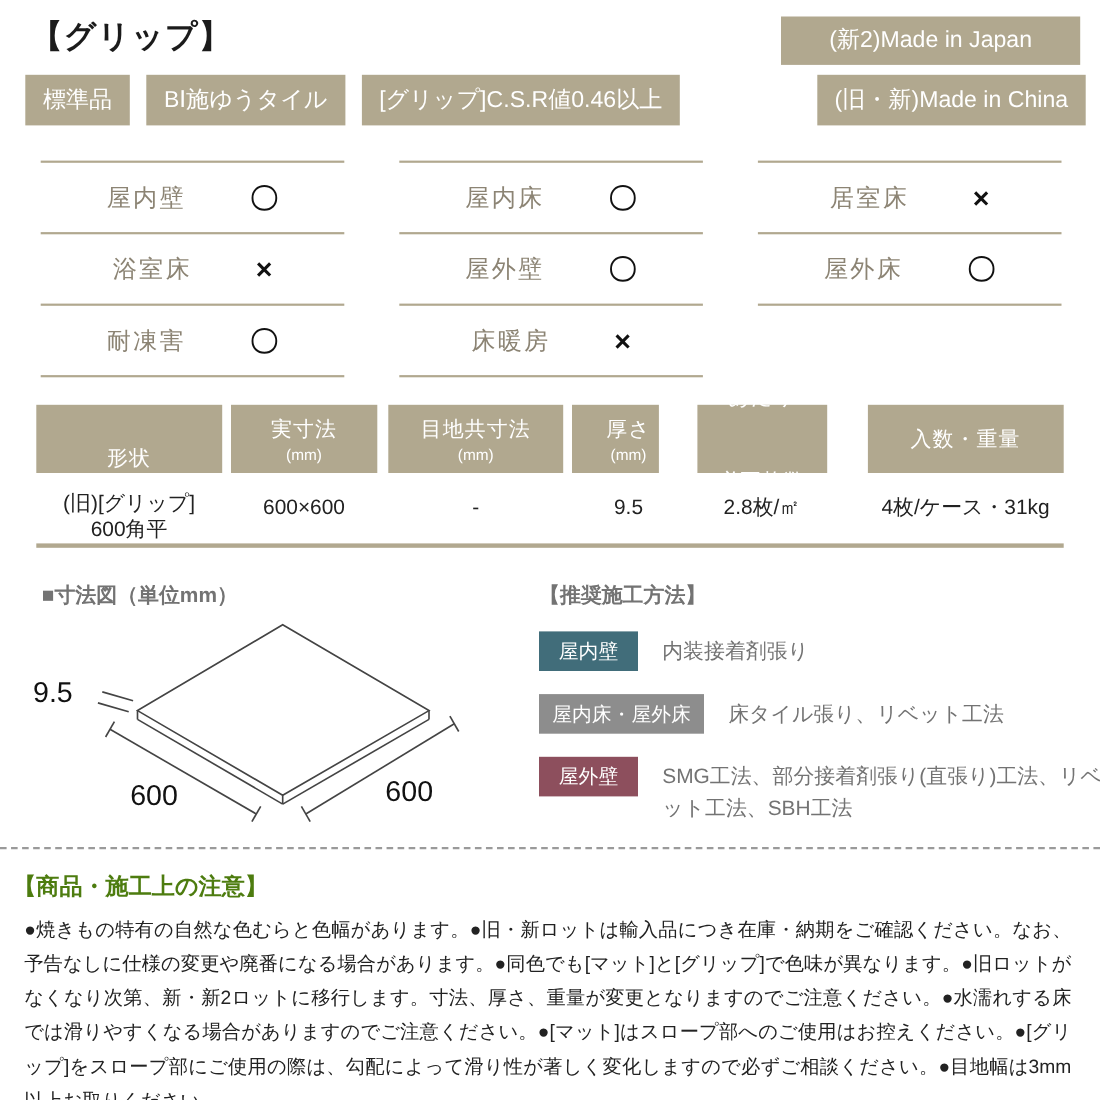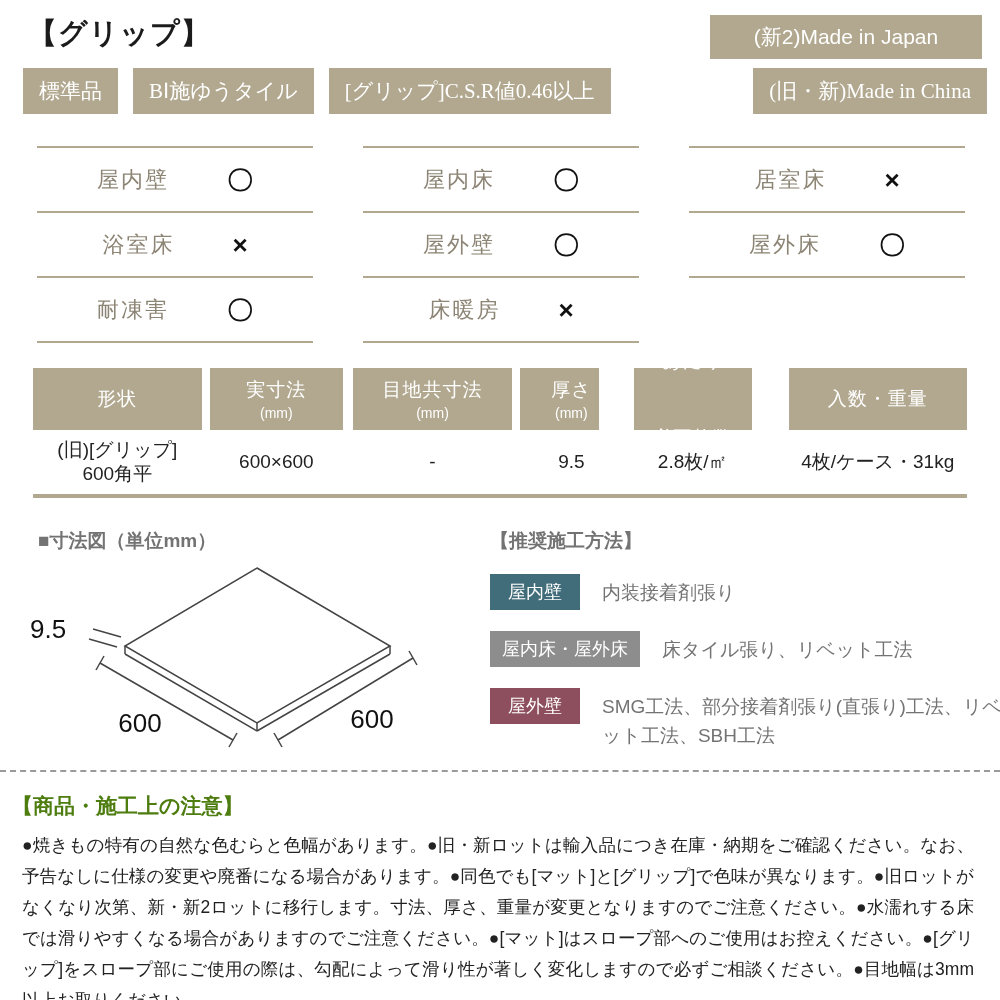--- a/index.html
+++ b/index.html
@@ -4,39 +4,39 @@
 <style>
   html,body{margin:0;padding:0;background:#fff;}
   body{font-family:"Liberation Sans","DejaVu Sans",sans-serif;color:#222;}
   .page{position:relative;width:1000px;height:1000px;background:#fff;overflow:hidden;}
 
   
   .page-title{position:absolute;left:28px;top:14px;font-size:29px;font-weight:800;color:#1b1b1b;letter-spacing:1px;}
   .badge{background:#b1a88f;color:#fff;text-align:center;}
   .made-japan{position:absolute;right:18px;top:15px;height:44px;line-height:44px;min-width:240px;padding:0 16px;font-size:21px;}
   .badge-row{position:absolute;left:23px;right:13px;top:68px;display:flex;gap:15px;}
-  .badge-row .badge{height:46px;line-height:46px;padding:0 16px;font-size:21px;white-space:nowrap;font-family:Liberation Serif, serif;}
+  .badge-row .badge{height:46px;line-height:46px;padding:0 16px;font-size:21px;white-space:nowrap;}
   .badge-row .badge:last-child{margin-left:auto;}
 
   
   .check-grid{position:absolute;left:37px;right:35px;top:146px;display:grid;grid-template-columns:1fr 1fr 1fr;column-gap:50px;align-items:start;}
   .check-col{border-top:2px solid #b1a88f;}
   .check-row{height:65px;border-bottom:2px solid #b1a88f;display:flex;align-items:center;justify-content:center;gap:58px;box-sizing:border-box;}
   .check-label{font-size:22px;color:#8c8474;letter-spacing:2px;}
   .check-mark{font-size:26px;font-weight:800;color:#111;line-height:1;}
 
   
   .spec-table{position:absolute;left:33px;top:368px;width:934px;}
   .spec-row{display:flex;}
   .hc{background:#b1a88f;color:#fff;height:62px;display:flex;flex-direction:column;align-items:center;justify-content:center;box-sizing:border-box;}
   .h-main{font-size:19px;letter-spacing:1px;}
   .h-sub{font-size:14px;margin-top:2px;}
   .h-sub.large{font-size:19px;letter-spacing:1px;margin-top:3px;}
   .dc{height:64px;display:flex;flex-direction:column;align-items:center;justify-content:center;font-size:19px;color:#222;box-sizing:border-box;text-align:center;line-height:1.25;}
-  .w-shape{width:172px;margin-right:8px;}
+  .w-shape{width:172px;margin-right:8px;justify-content:flex-end;}
   .w-size{width:136px;margin-right:10px;}
   .w-joint{width:162px;margin-right:8px;}
   .w-thick{width:80px;margin-right:35px;padding-left:24px;}
   .w-count{width:120px;margin-right:37px;gap:48px;}
   .w-qty{width:182px;}
   .spec-bottom-line{height:4px;background:#b1a88f;width:934px;}
 
   
   .section-heading{font-size:19px;font-weight:800;color:#737373;}
   .dim-heading{position:absolute;left:38px;top:528px;}

